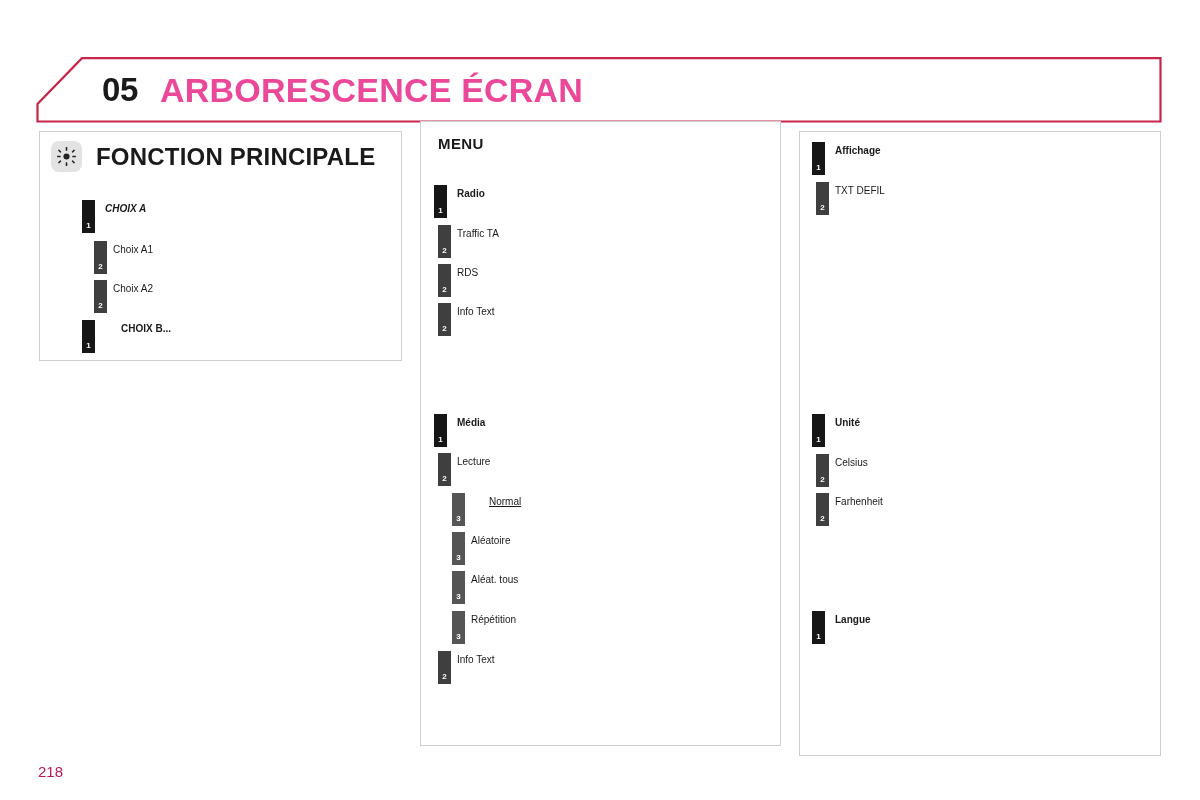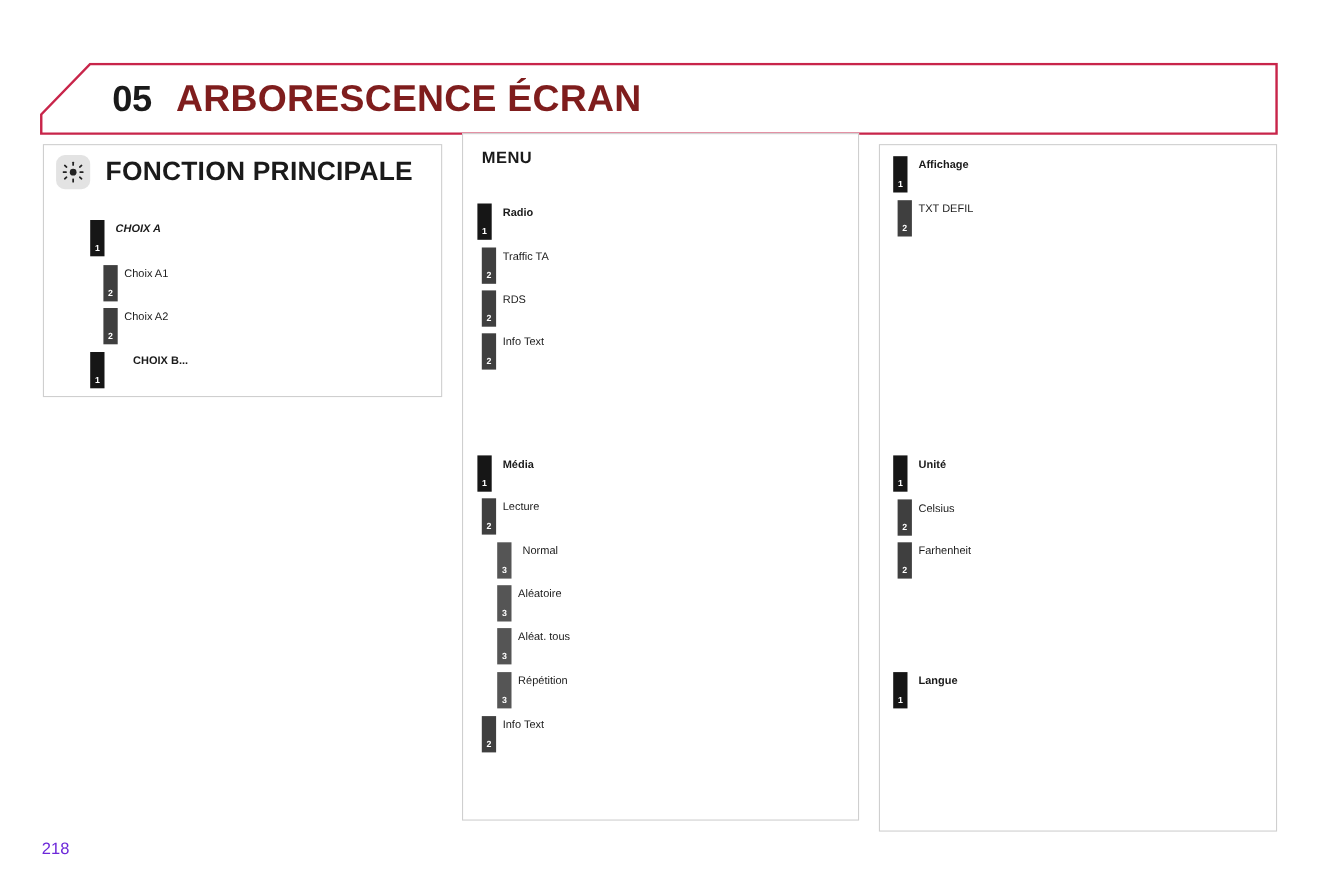--- a/index.html
+++ b/index.html
@@ -44,21 +44,21 @@
   .chapter-num {
     font-size: 33px;
     font-weight: bold;
     letter-spacing: -0.3px;
     color: #1a1a1a;
   }
   .chapter-title {
     font-size: 34px;
     font-weight: bold;
     letter-spacing: 0.2px;
-    color: #7f1d1d;
+    color: #ec4899;
   }
 
   
   .panel {
     position: absolute;
     background: #ffffff;
     border: 1px solid #cfcfcf;
     box-sizing: border-box;
   }
   .panel-legend {
@@ -159,21 +159,21 @@
   .node.lv1 .node-label { font-weight: bold; }
   .node.lv2 .node-label,
   .node.lv3 .node-label { font-weight: normal; }
 
   
   .page-number {
     position: absolute;
     left: 38px;
     top: 763px;
     font-size: 15px;
-    color: #6d28d9;
+    color: #be185d;
   }
 </style>
 </head>
 <body>
 
 <div class="chapter-header">
   <svg class="hdr-shape" viewBox="0 0 1126 66" preserveAspectRatio="none">
     <path d="M 46 1.2 L 1124.5 1.2 L 1124.5 64.5 L 1.5 64.5 L 1.5 47 Z" fill="#ffffff" stroke="#c8254a" stroke-width="2.2"></path>
   </svg>
   <div class="hdr-text">
@@ -247,21 +247,21 @@
     <div class="node lv1" style="left: 434px; top: 414px;">
       <span class="marker lv1">1</span>
       <span class="node-label" style="margin-left: 10px;">Média</span>
     </div>
     <div class="node lv2" style="left: 438px; top: 453px;">
       <span class="marker lv2">2</span>
       <span class="node-label" style="margin-left: 6px;">Lecture</span>
     </div>
     <div class="node lv3" style="left: 452px; top: 493px;">
       <span class="marker lv3">3</span>
-      <span class="node-label" style="margin-left: 10px;">Normal</span>
+      <span class="node-label" style="margin-left: 24px; text-decoration: underline;">Normal</span>
     </div>
     <div class="node lv3" style="left: 452px; top: 532px;">
       <span class="marker lv3">3</span>
       <span class="node-label" style="margin-left: 6px;">Aléatoire</span>
     </div>
     <div class="node lv3" style="left: 452px; top: 571px;">
       <span class="marker lv3">3</span>
       <span class="node-label" style="margin-left: 6px;">Aléat. tous</span>
     </div>
     <div class="node lv3" style="left: 452px; top: 611px;">

